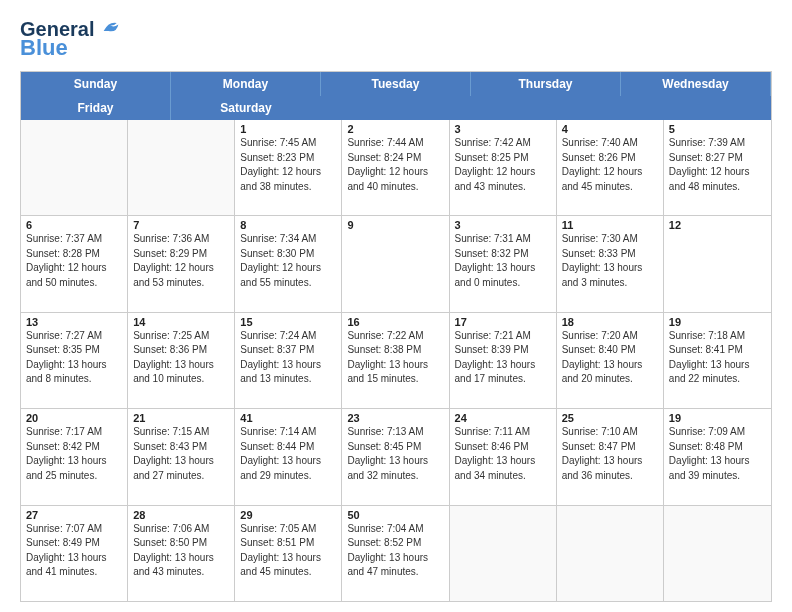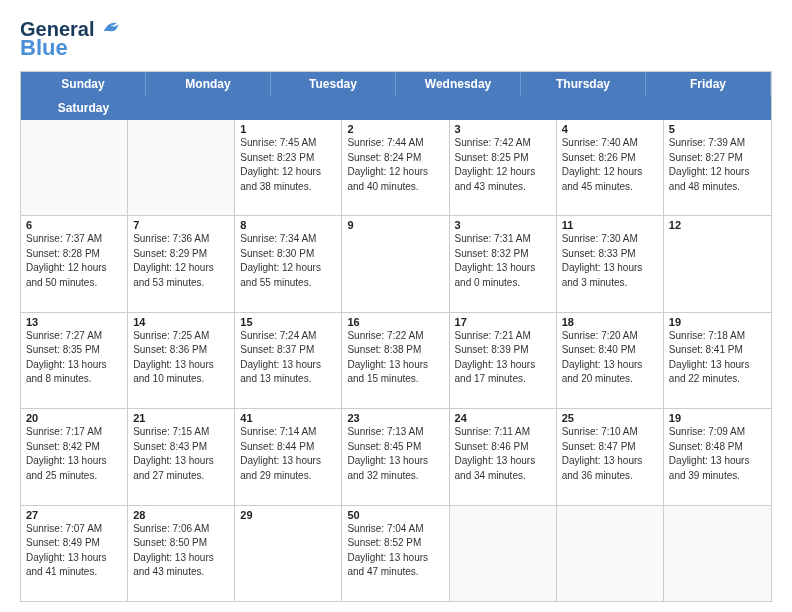--- a/index.html
+++ b/index.html
@@ -51,21 +51,21 @@
       color: #555;
     }
     .calendar {
       flex: 1;
       display: flex;
       flex-direction: column;
       border: 1px solid #ccc;
     }
     .cal-header {
       display: grid;
-      grid-template-columns: repeat(6, 1fr);
+      grid-template-columns: repeat(5, 1fr);
       background: #4a7bbf;
     }
     .cal-header-cell {
       color: #fff;
       font-size: 12px;
       font-weight: bold;
       text-align: center;
       padding: 5px 2px;
       border-right: 1px solid #6a9bd0;
     }
@@ -126,22 +126,22 @@
       <div class="main-title"></div>
       <div class="subtitle"></div>
     </div>
   </div>
 
   <div class="calendar">
     <div class="cal-header">
     <div class="cal-header-cell">Sunday</div>
         <div class="cal-header-cell">Monday</div>
         <div class="cal-header-cell">Tuesday</div>
+        <div class="cal-header-cell">Thursday</div>
         <div class="cal-header-cell">Wednesday</div>
-        <div class="cal-header-cell">Thursday</div>
         <div class="cal-header-cell">Friday</div>
         <div class="cal-header-cell">Saturday</div>
       </div>
     <div class="cal-body">
     <div class="cal-row">
           <div class="cal-cell empty"></div>
           <div class="cal-cell empty"></div>
           <div class="cal-cell">
             <span class="day-num">1</span>
             <div class="sun-info">Sunrise: 7:45 AM<br>Sunset: 8:23 PM<br>Daylight: 12 hours and 38 minutes.</div>
@@ -255,20 +255,21 @@
           <div class="cal-cell">
             <span class="day-num">27</span>
             <div class="sun-info">Sunrise: 7:07 AM<br>Sunset: 8:49 PM<br>Daylight: 13 hours and 41 minutes.</div>
           </div>
           <div class="cal-cell">
             <span class="day-num">28</span>
             <div class="sun-info">Sunrise: 7:06 AM<br>Sunset: 8:50 PM<br>Daylight: 13 hours and 43 minutes.</div>
           </div>
           <div class="cal-cell">
             <span class="day-num">29</span>
+            <div class="sun-info">Sunrise: 7:05 AM<br>Sunset: 8:51 PM<br>Daylight: 13 hours and 45 minutes.</div>
           </div>
           <div class="cal-cell">
             <span class="day-num">50</span>
             <div class="sun-info">Sunrise: 7:04 AM<br>Sunset: 8:52 PM<br>Daylight: 13 hours and 47 minutes.</div>
           </div>
           <div class="cal-cell empty"></div>
           <div class="cal-cell empty"></div>
           <div class="cal-cell empty"></div>
         </div>
       </div>

